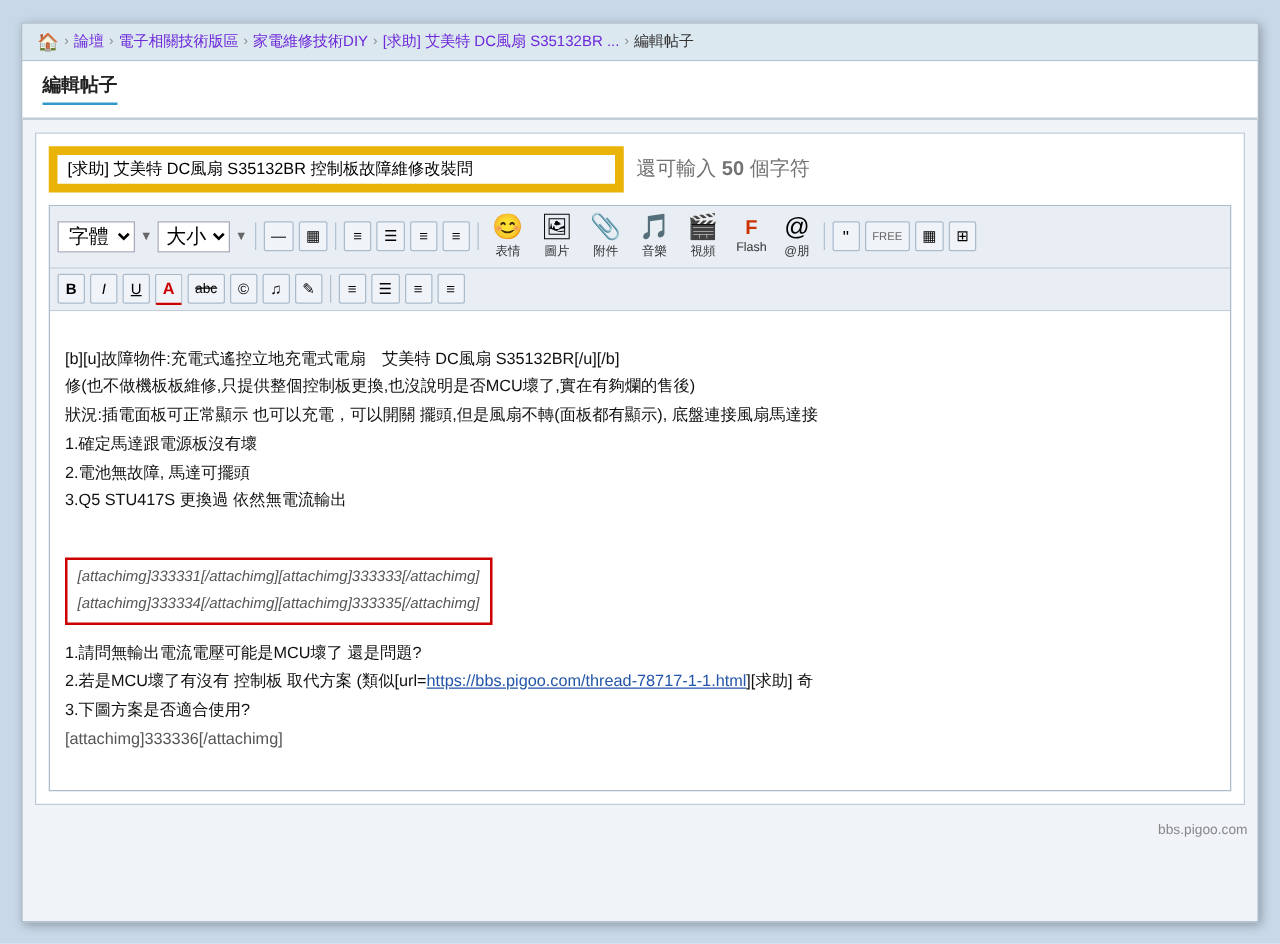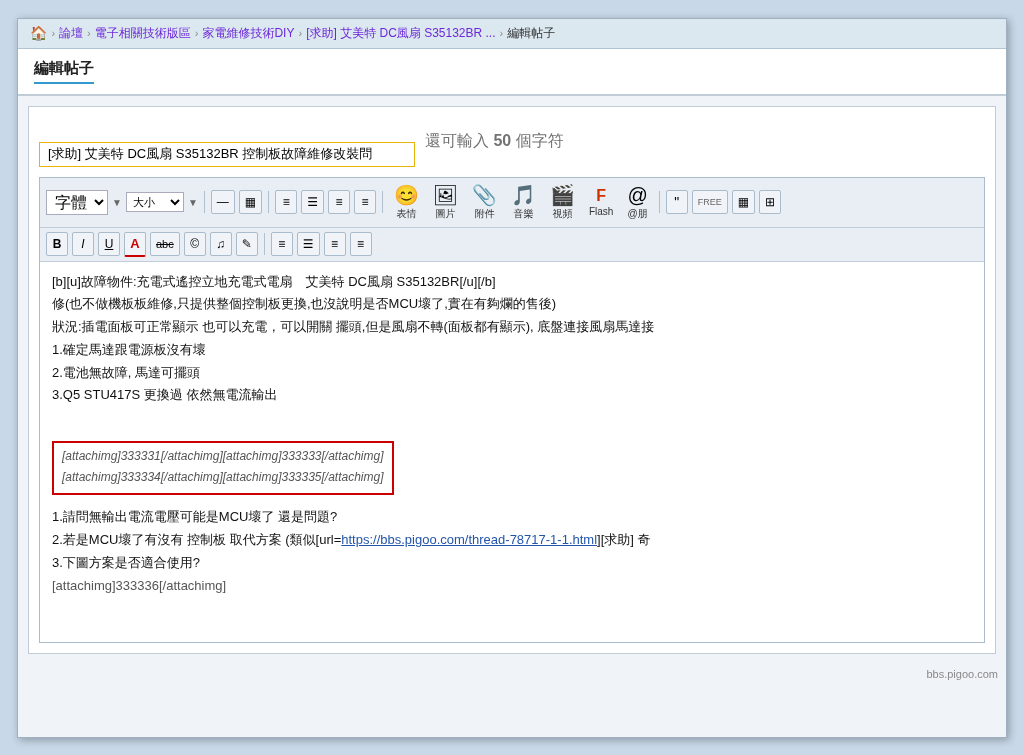--- a/index.html
+++ b/index.html
@@ -62,26 +62,25 @@
       border: 1px solid #c0ccd8;
       padding: 10px;
     }
     .subject-row {
       display: flex;
       align-items: center;
       gap: 10px;
       margin-bottom: 10px;
     }
     .subject-input {
-      border: 1px solid #eab308;
+      border: 7px solid #eab308;
       padding: 4px 8px;
       font-size: 13px;
-      width: 376px;
+      width: 460px;
       font-family: inherit;
-      margin-top: 25px;
     }
     .char-count {
       font-size: 16px;
       color: #737373;
       white-space: nowrap;
     }
     .char-count strong {
       font-weight: bold;
     }
     .editor-area {
@@ -129,21 +128,21 @@
       height: 22px;
       background: #b0c0d0;
       margin: 0 2px;
     }
     .bold-btn { font-weight: bold; }
     .italic-btn { font-style: italic; }
     .underline-btn { text-decoration: underline; }
     .editor-body {
       background: white;
       min-height: 380px;
-      padding: 10px 12px;
+      padding: 28px 12px;
       font-size: 13px;
       line-height: 1.6;
       color: #111;
     }
     .editor-line {
       margin-bottom: 2px;
     }
     .attach-box {
       border: 2px solid #cc0000;
       display: inline-block;
@@ -173,21 +172,21 @@
       flex-direction: column;
       align-items: center;
       cursor: pointer;
       padding: 2px 5px;
       border-radius: 2px;
       gap: 1px;
     }
     .tb-icon .icon-symbol { font-size: 20px; line-height: 1.1; }
     .tb-icon .icon-label { font-size: 10px; color: #333; }
     .font-size-select {
-      font-size: 11px;
+      font-size: 16px;
       padding: 2px 2px;
       border: 1px solid #aab;
       background: white;
       cursor: pointer;
       width: 58px;
     }
     .text-color-btn {
       font-weight: bold;
       color: #cc0000;
       font-size: 13px;

